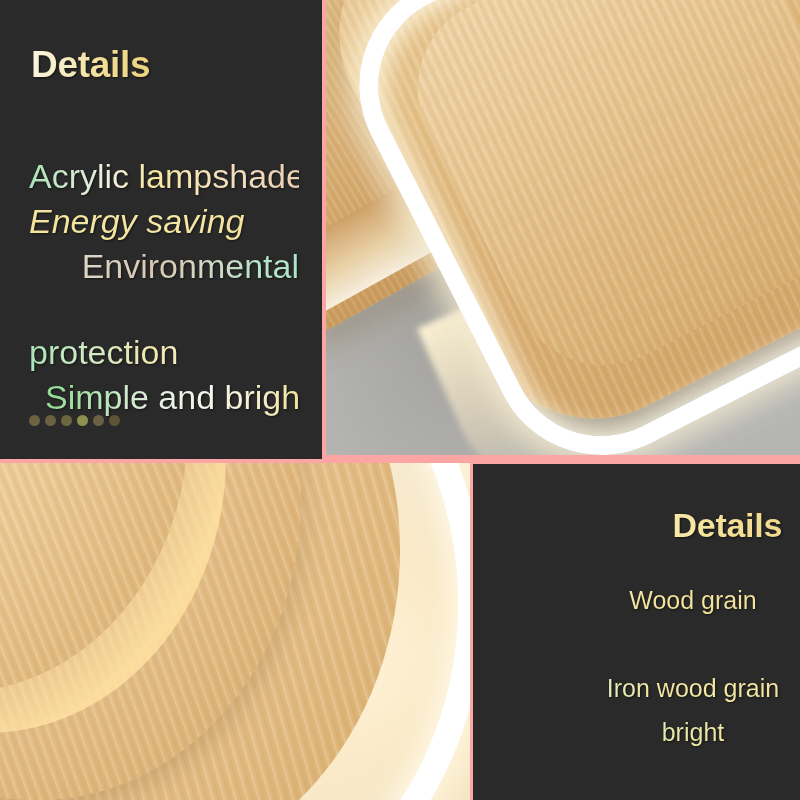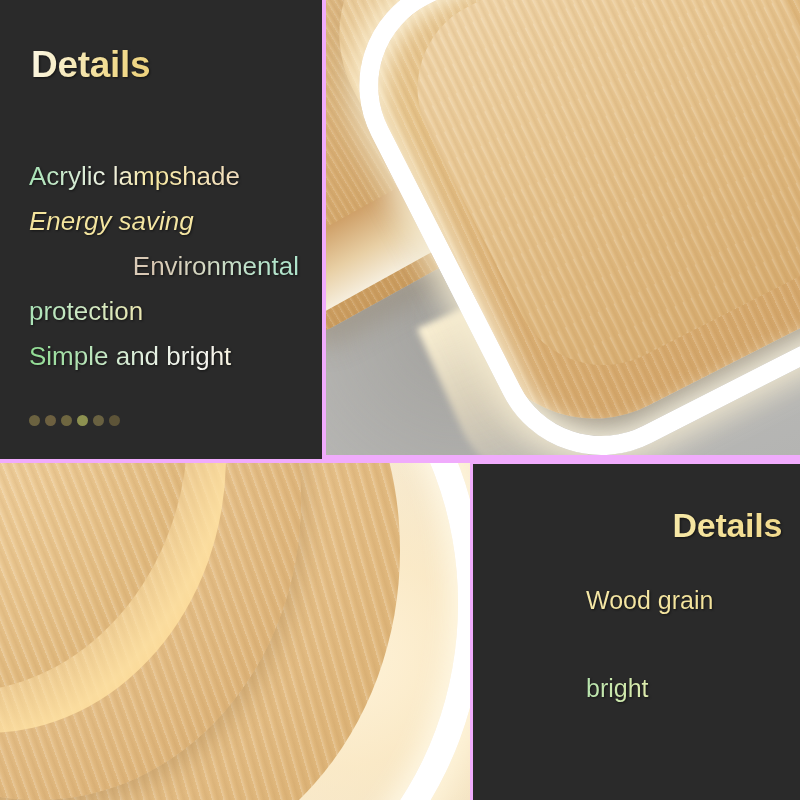--- a/index.html
+++ b/index.html
@@ -12,21 +12,21 @@
     height: 800px;
     overflow: hidden;
     font-family: "Liberation Sans", sans-serif;
     -webkit-font-smoothing: antialiased;
   }
 
   .poster {
     position: relative;
     width: 800px;
     height: 800px;
-    background: #f0abfc;
+    background: #fca5a5;
     overflow: hidden;
   }
 
   
   .panel { position: absolute; overflow: hidden; }
 
   
   #panel-top-left {
     left: 0; top: 0; width: 322px; height: 459px;
     background: #2a2a2a;
@@ -63,43 +63,43 @@
   }
   #tl-heading { left: 31px; top: 44px; }
 
   .feature-list {
     position: absolute;
     left: 29px;
     top: 154px;
     width: 270px;
   }
   .feature-line {
-    font-size: 26px;
+    font-size: 34px;
     line-height: 45px;
     white-space: nowrap;
     -webkit-background-clip: text;
     background-clip: text;
     color: transparent;
     -webkit-text-fill-color: transparent;
     filter: drop-shadow(1px 1px 1px rgba(0,0,0,0.5));
   }
   #fl-0 { background-image: linear-gradient(95deg,
       #a5e2b4 0%, #cfe9cf 16%, #eef0e2 30%, #f7e79f 46%,
       #f6e6b4 60%, #f0dcbe 78%, #eccfae 100%); }
   #fl-1 { background-image: linear-gradient(95deg,
       #f4e49c 0%, #f5e7a4 50%, #f2e09a 100%); font-style: italic; }
   #fl-2 { background-image: linear-gradient(95deg,
       #f2f2ee 0%, #ddd4c6 22%, #d8c7b2 46%, #d4d7c2 64%,
       #b6e3cb 86%, #aee4cb 100%); text-align: right; }
   #fl-3 { background-image: linear-gradient(95deg,
       #a8e3b6 0%, #cde9c5 20%, #f0e7ae 46%, #f6efcf 66%,
-      #f4f4ee 84%, #f2f2ec 100%); }
+      #f4f4ee 84%, #f2f2ec 100%); margin-top: 41px; }
   #fl-4 { background-image: linear-gradient(95deg,
       #8fdc92 0%, #a9e0ab 16%, #d2ead0 34%, #eaf1e6 50%,
-      #f6f5ef 66%, #f4ecc4 86%, #f0e39b 100%); }
+      #f6f5ef 66%, #f4ecc4 86%, #f0e39b 100%); margin-left: 16px; }
 
   
   .dots {
     position: absolute;
     left: 29px;
     top: 415px;
     display: flex;
     gap: 5px;
     align-items: center;
   }
@@ -133,20 +133,21 @@
   }
   .feature-line-right {
     font-size: 25px;
     line-height: 44px;
     white-space: nowrap;
     -webkit-background-clip: text;
     background-clip: text;
     color: transparent;
     -webkit-text-fill-color: transparent;
     filter: drop-shadow(1px 1px 1px rgba(0,0,0,0.5));
+    text-align: center;
   }
   .spacer-line { height: 44px; }
   #flr-0 { background-image: linear-gradient(95deg,
       #f5e7a6 0%, #f4e49c 50%, #f2e096 100%); }
   #flr-1 { background-image: linear-gradient(95deg,
       #9fe0b6 0%, #e2eeb9 12%, #f4e7a1 32%, #f5e8a3 70%, #f3e49d 100%); }
   #flr-2 { background-image: linear-gradient(95deg,
       #b7e4ae 0%, #e4ecab 35%, #f3e6a0 70%, #f2e49c 100%); }
 
   
@@ -386,18 +387,19 @@
     </div>
   </div>
 
   <div class="panel" id="panel-bottom-right"></div>
 
   <div id="br-heading">Details</div>
 
   <div class="feature-list-right">
     <div class="feature-line-right" id="flr-0">Wood grain</div>
     <div class="spacer-line"></div>
+    <div class="feature-line-right" id="flr-1">Iron wood grain</div>
     <div class="feature-line-right" id="flr-2">bright</div>
   </div>
 
   <div class="clipped-row">Acrylic lampshade</div>
 
 </div>
 
 </body></html>

